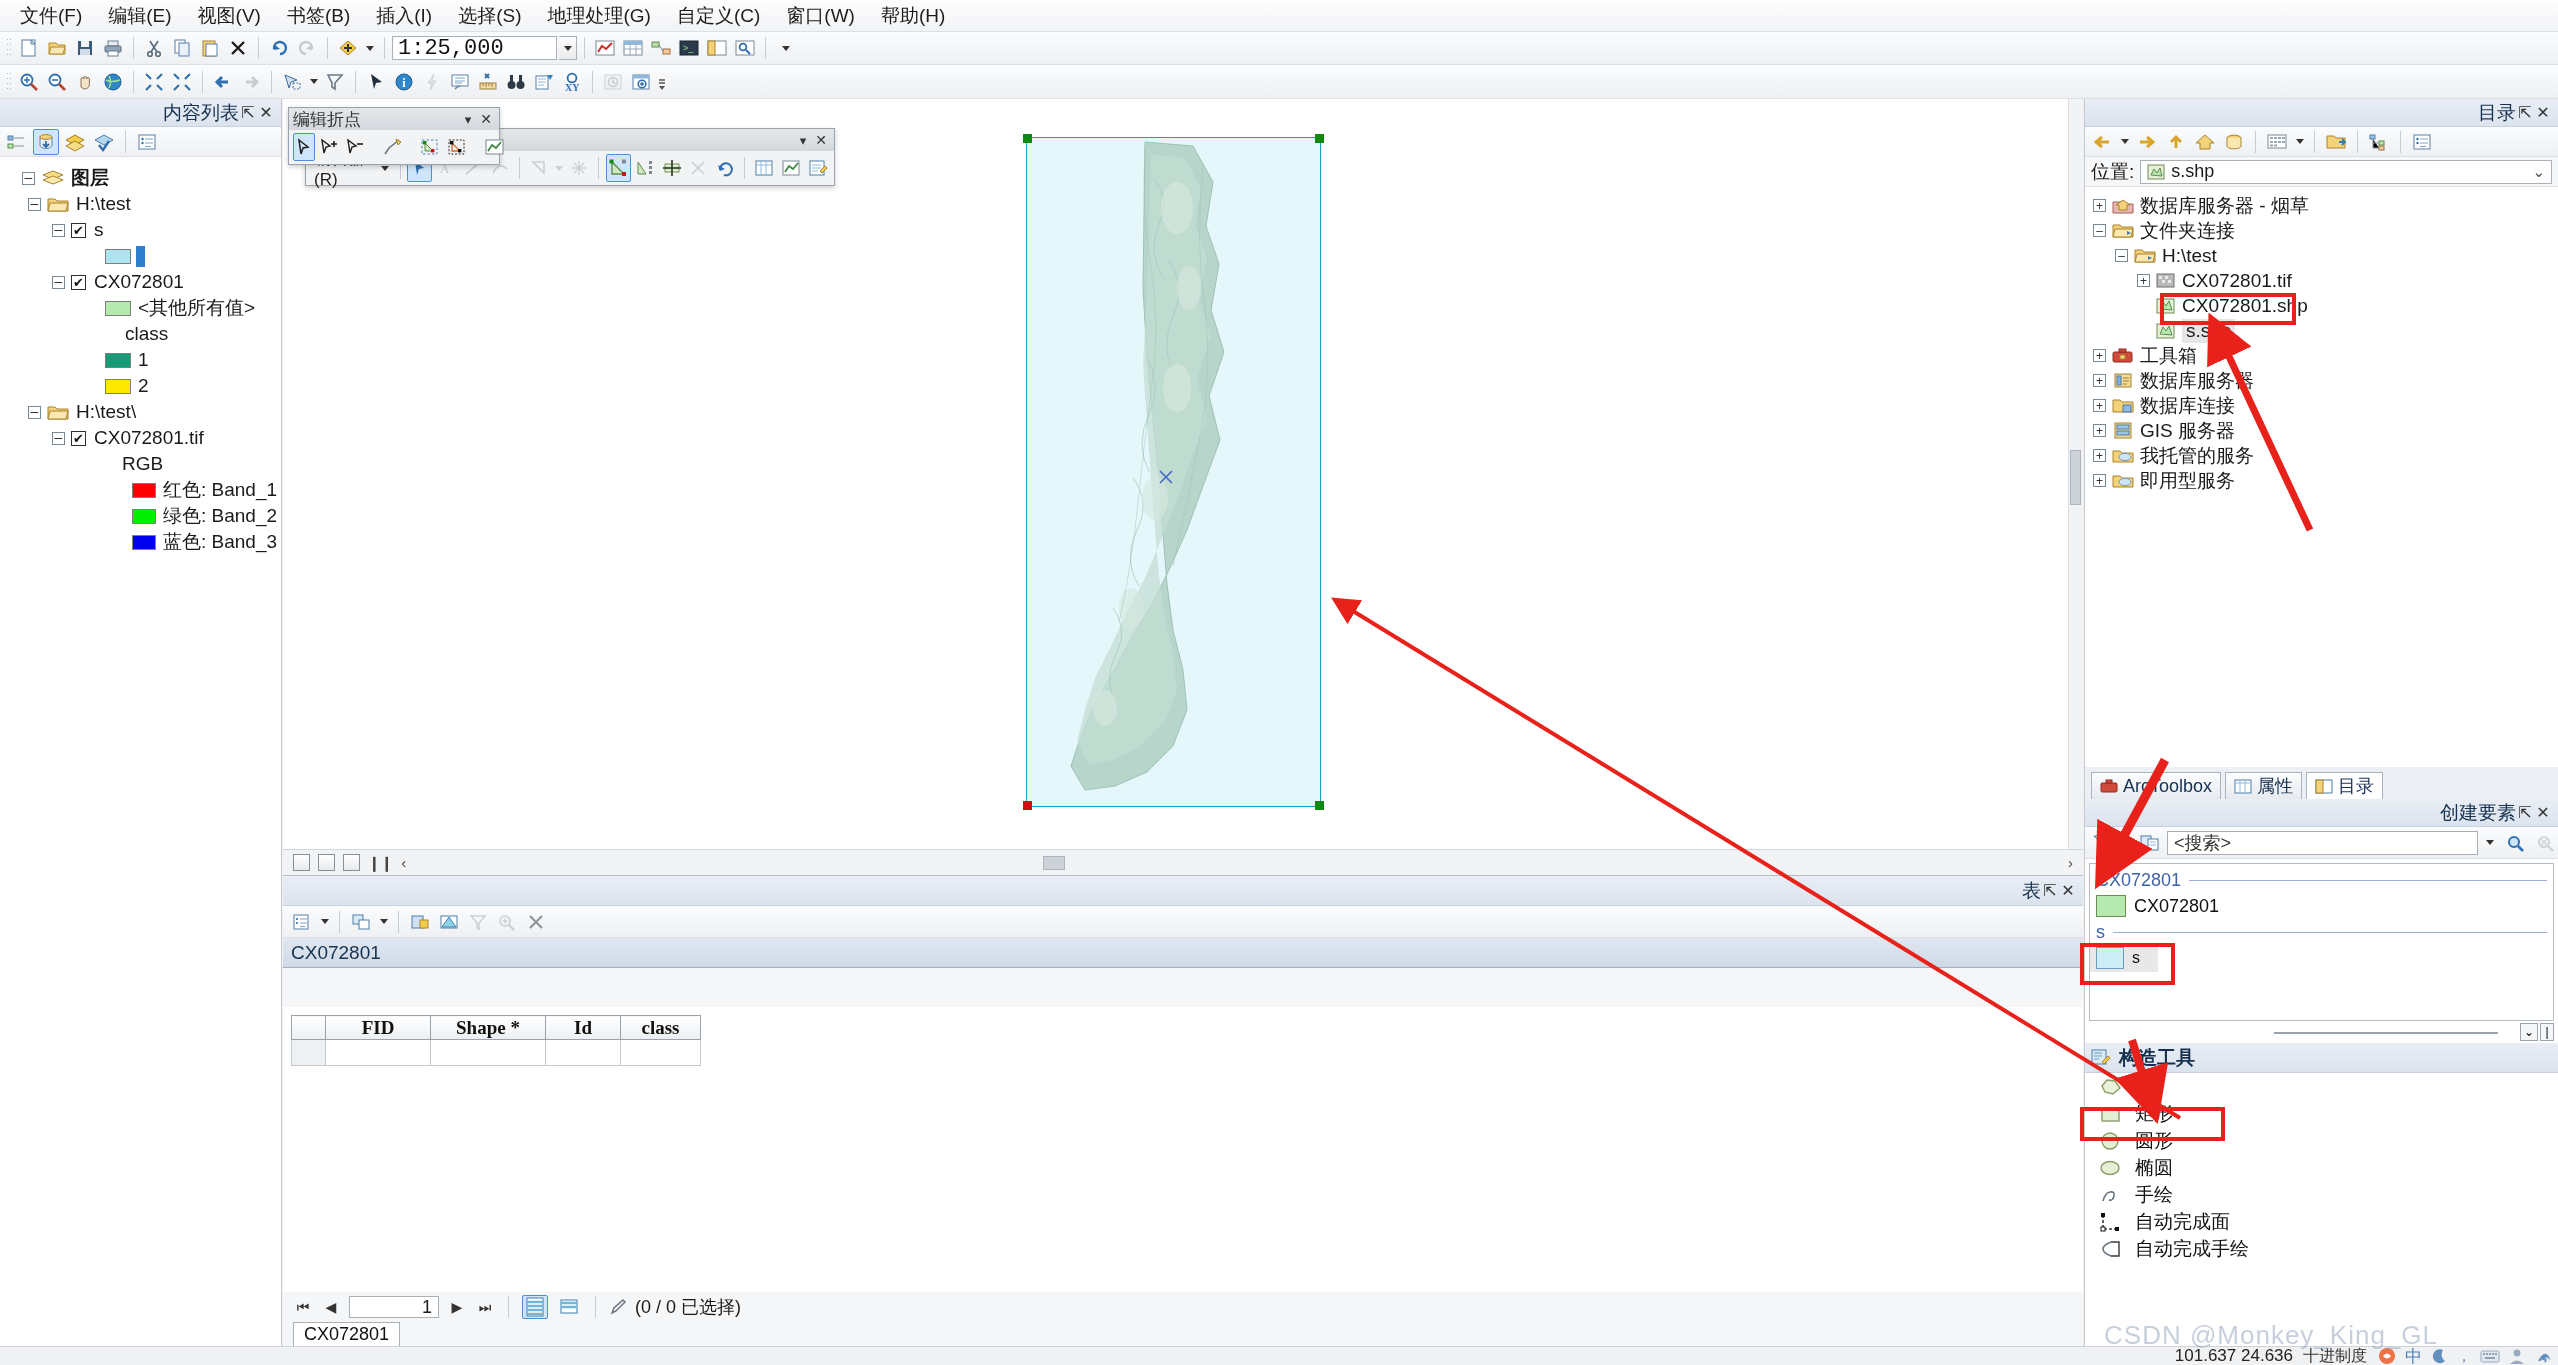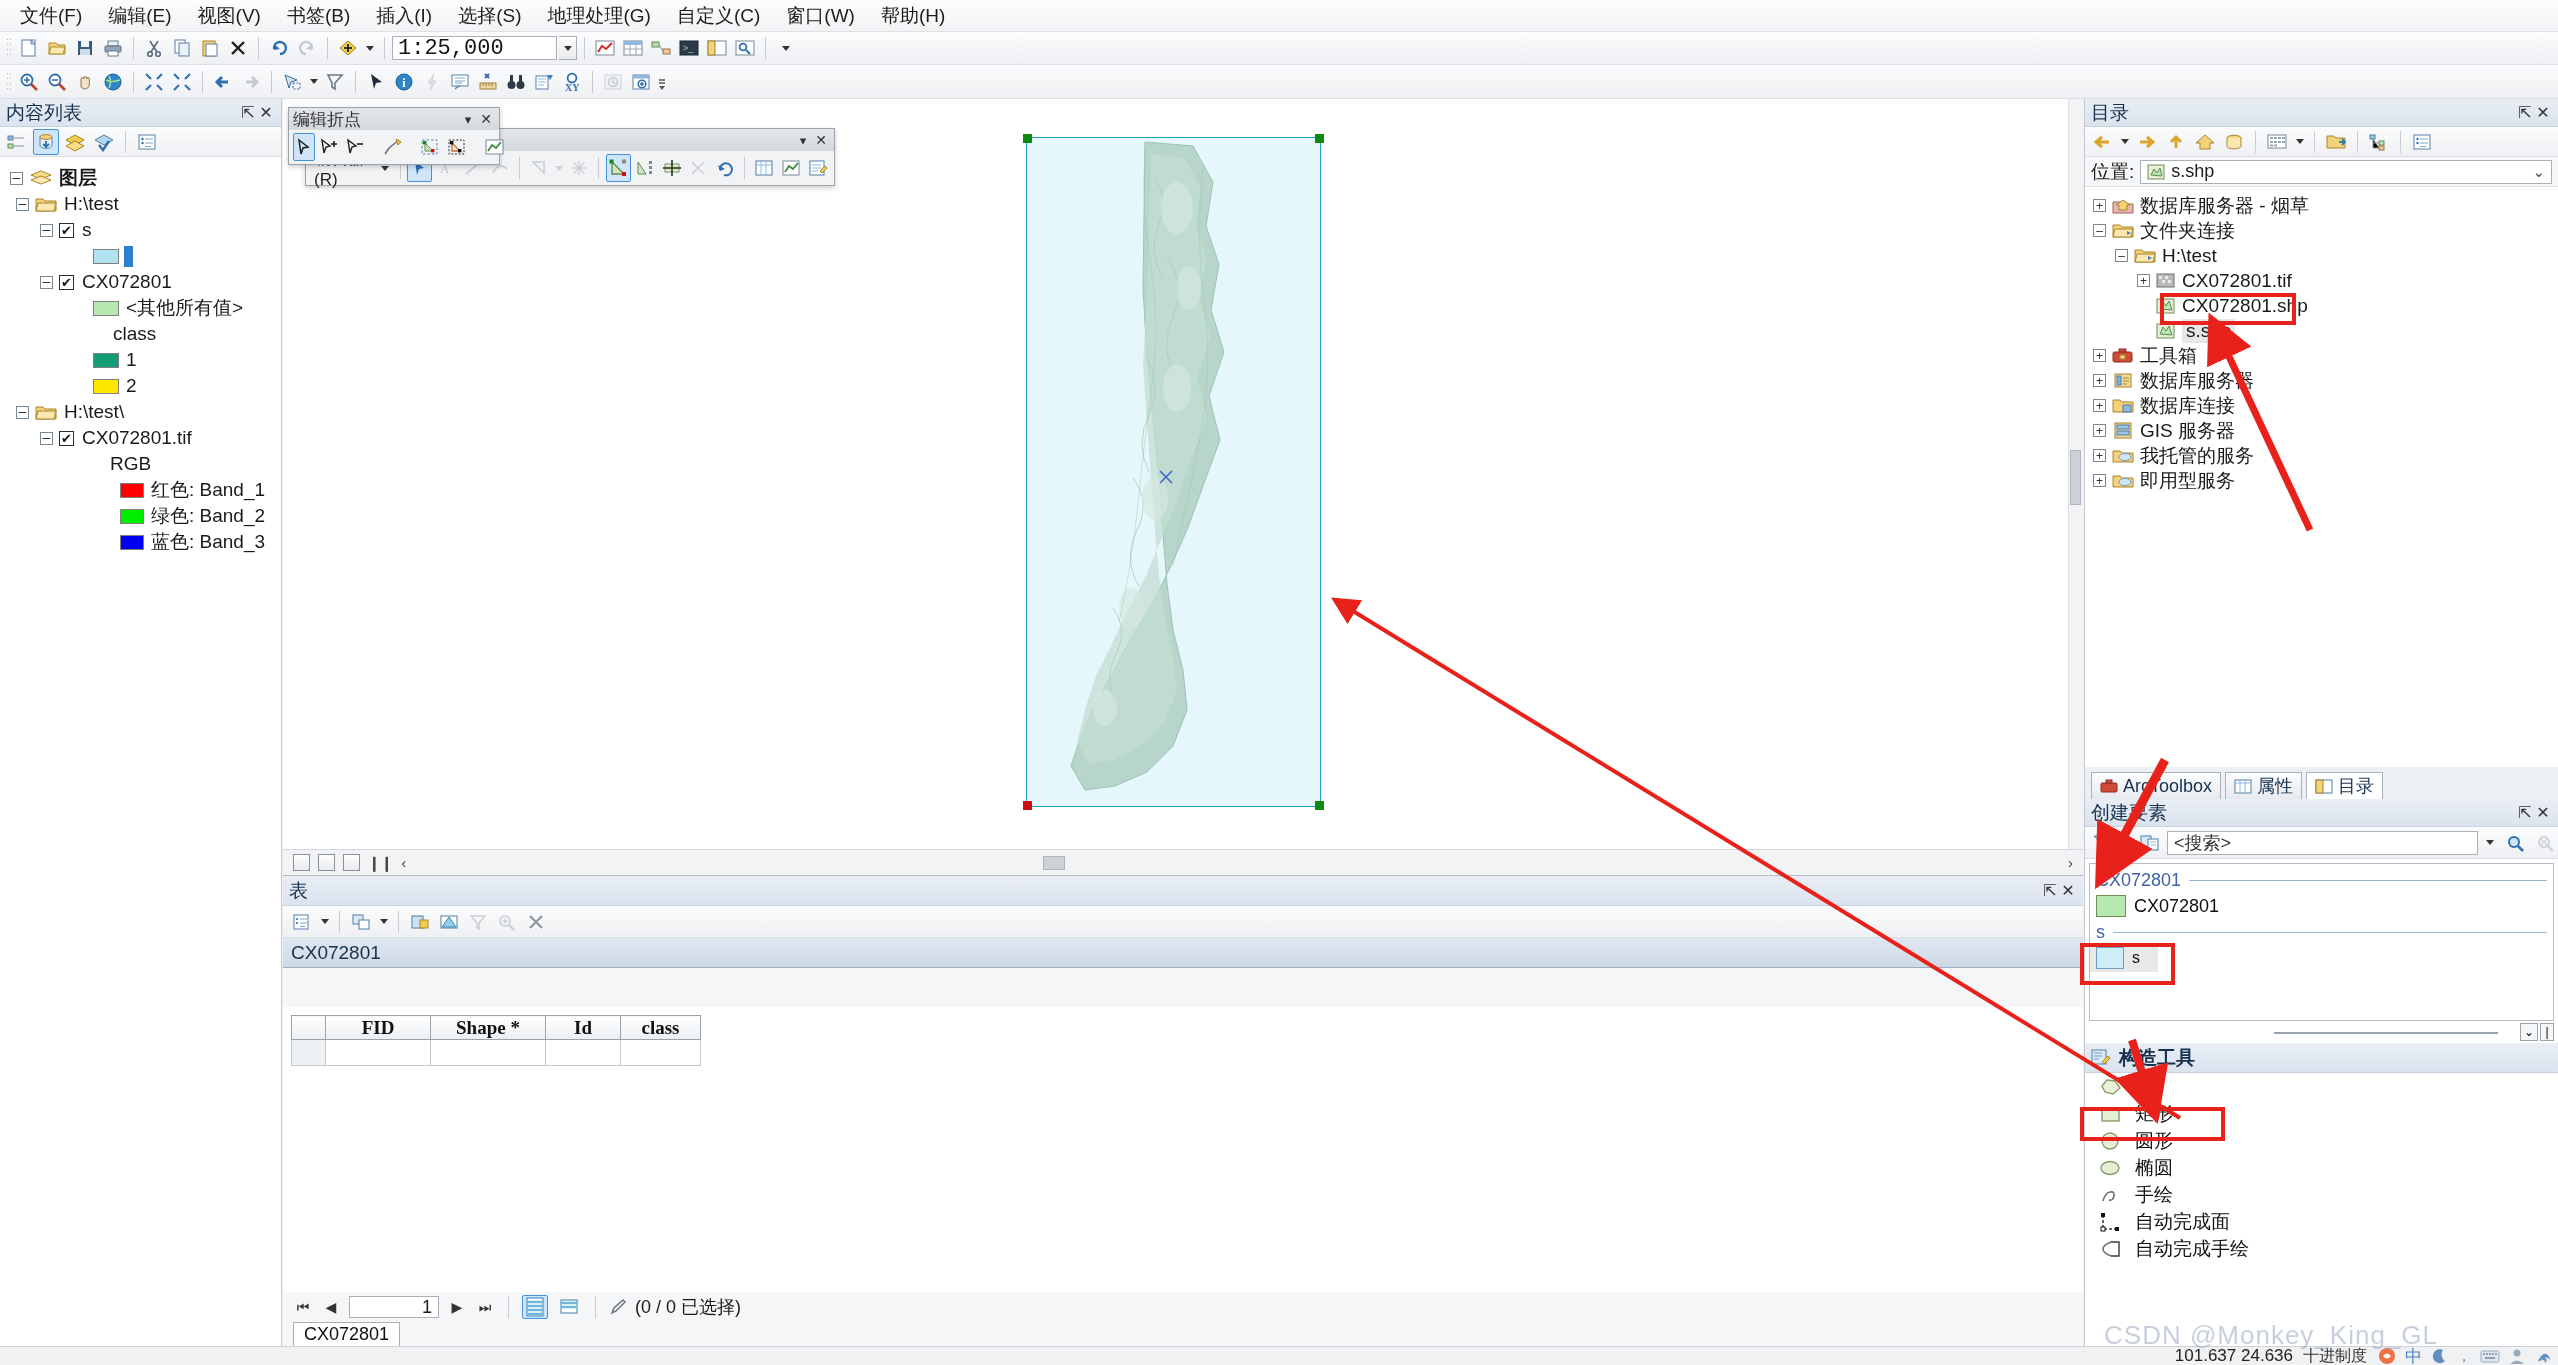--- a/index.html
+++ b/index.html
@@ -57,28 +57,28 @@
   
   .toc {
     position: absolute; left: 0; top: 99px; width: 282px; height: 1247px;
     background: #fff; border-right: 1px solid #c6cad0;
   }
   .panel-title {
     height: 28px; background: linear-gradient(#e9eef5,#dbe3ee);
     display: flex; align-items: center; padding: 0 6px; font-size: 19px; color: #16304f;
     border-bottom: 1px solid #c8d2de;
   }
-  .panel-title .ttl { flex: 1; }
+  .panel-title .ttl { flex: 1; text-align: right; }
   .pin, .closex { width: 18px; height: 18px; display:flex;align-items:center;justify-content:center;
      font-size: 16px; color:#333; cursor: default;}
   .toc-toolbar {
     height: 30px; background: linear-gradient(#fbfcfd,#eef0f3); border-bottom: 1px solid #dcdfe3;
     display:flex; align-items:center; gap:3px; padding-left:4px;
   }
-  .toc-tree { padding: 8px 0 0 0; font-size: 19px; color: #1a1a1a; }
+  .toc-tree { padding: 8px 0 0 12px; font-size: 19px; color: #1a1a1a; }
   .trow { display: flex; align-items: center; height: 26px; white-space: nowrap; }
   .exp {
     width: 13px; height: 13px; border: 1px solid #7a8894; background: #fff;
     display: flex; align-items: center; justify-content: center;
     font-size: 13px; line-height: 9px; color: #333; margin-right: 6px; flex: none;
   }
   .exp::before { content: "–"; font-size: 14px; position: relative; top: -1px; }
   .cbox {
     width: 15px; height: 15px; border: 1px solid #2d2d2d; background: #fff;
     display: flex; align-items: center; justify-content: center; margin-right: 8px; flex:none;

